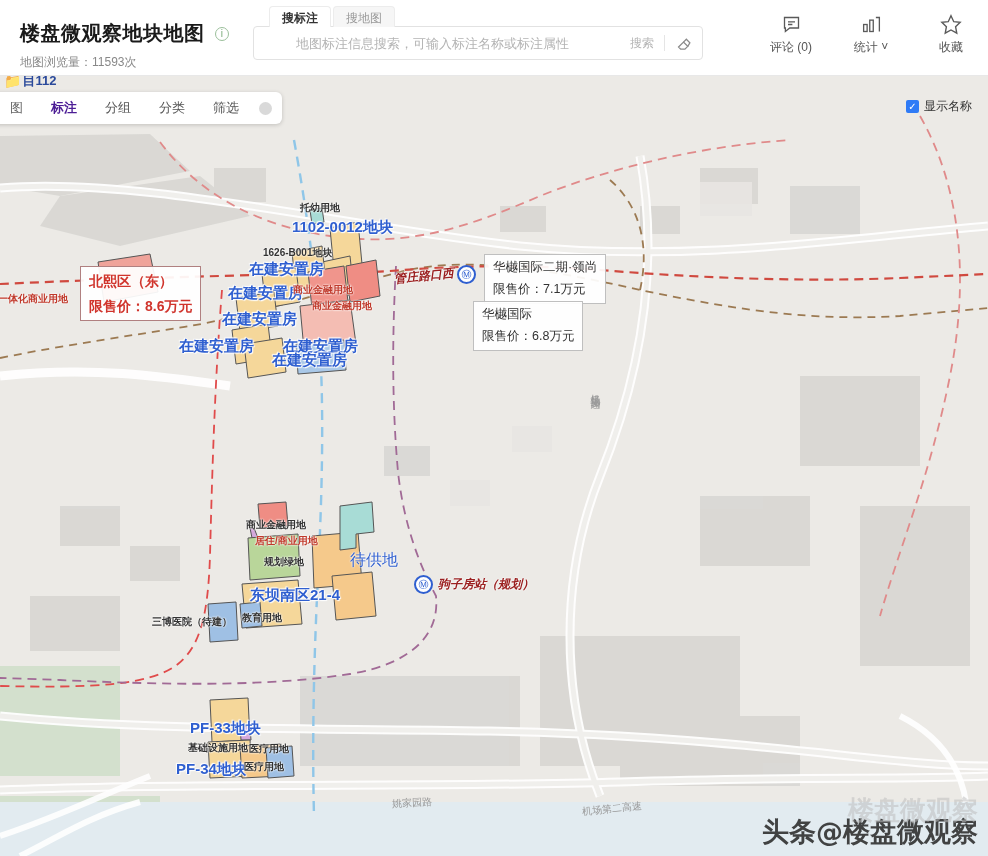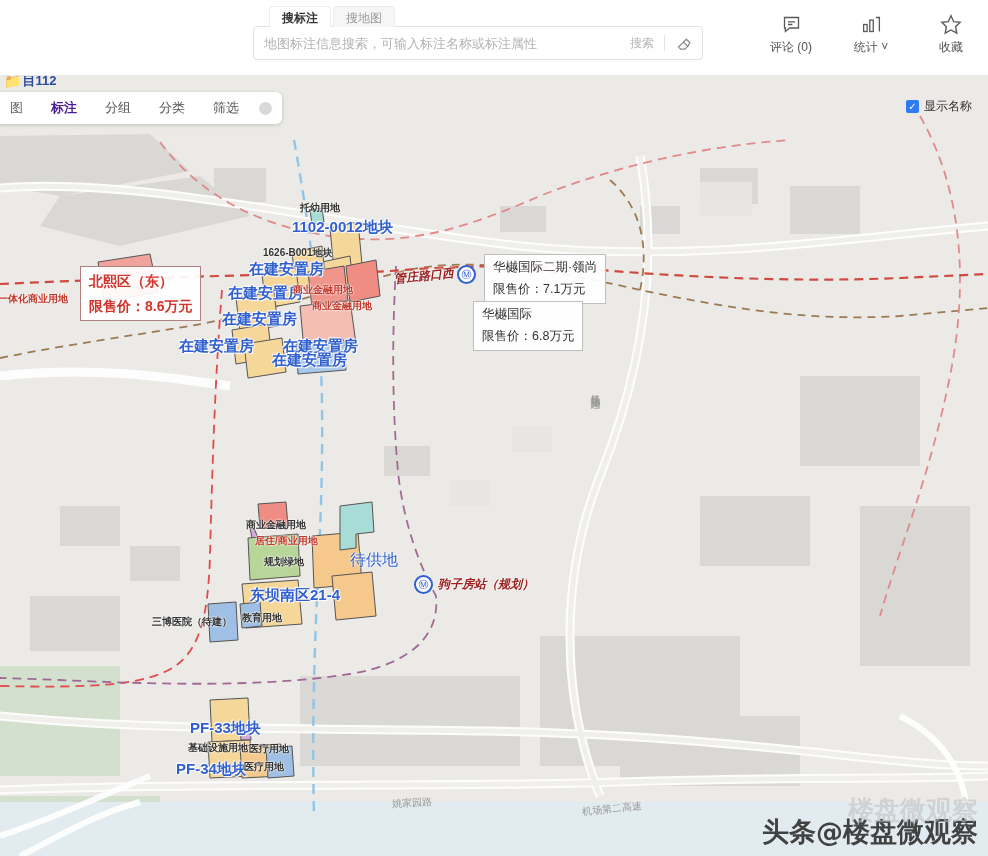--- a/index.html
+++ b/index.html
@@ -33,21 +33,21 @@
   .search-zone { position: absolute; left: 253px; top: 6px; width: 450px; }
   .search-tabs { display: flex; gap: 2px; padding-left: 16px; height: 21px; }
   .stab {
     font-size: 12px; color: #999; padding: 2px 12px 0 12px;
     border-radius: 4px 4px 0 0; background: #f6f6f6; border: 1px solid #ececec;
     border-bottom: none; line-height: 18px;
   }
   .stab.active { color: #333; background: #fff; font-weight: bold; }
   .search-box {
     display: flex; align-items: center; height: 34px;
-    border: 1px solid #e2e2e2; border-radius: 4px; background: #fff; margin-top: -1px;
+    border: 1px solid #e2e2e2; border-radius: 4px; background: #fff; margin-top: -1px; padding-left: 32px;
   }
   .search-input {
     flex: 1; border: none; outline: none; background: transparent;
     font-size: 13px; color: #333; padding: 0 10px;
     font-family: "Liberation Sans", sans-serif;
   }
   .search-input::placeholder { color: #b3b3b3; }
   .search-btn {
     font-size: 12px; color: #b5b5b5; padding: 0 10px; cursor: pointer;
     background: none; border: none; font-family: "Liberation Sans", sans-serif;
@@ -139,20 +139,25 @@
     position: absolute; right: 0; bottom: 22px; color: #b9b9b9; opacity: .55; font-size: 26px;
   }
 </style>
 </head>
 <body>
 
 <div id="app">
 
   <div class="header">
 
+    <div class="title-wrap">
+      <span class="map-title">楼盘微观察地块地图</span>
+      <span class="info-icon">i</span>
+      <div class="map-views">地图浏览量：11593次</div>
+    </div>
 
     <div class="search-zone">
       <div class="search-tabs">
         <div class="stab active">搜标注</div>
         <div class="stab">搜地图</div>
       </div>
       <div class="search-box">
         <input class="search-input" type="text" placeholder="地图标注信息搜索，可输入标注名称或标注属性" style="">
         <button class="search-btn">搜索</button>
         <div class="vdiv"></div>

